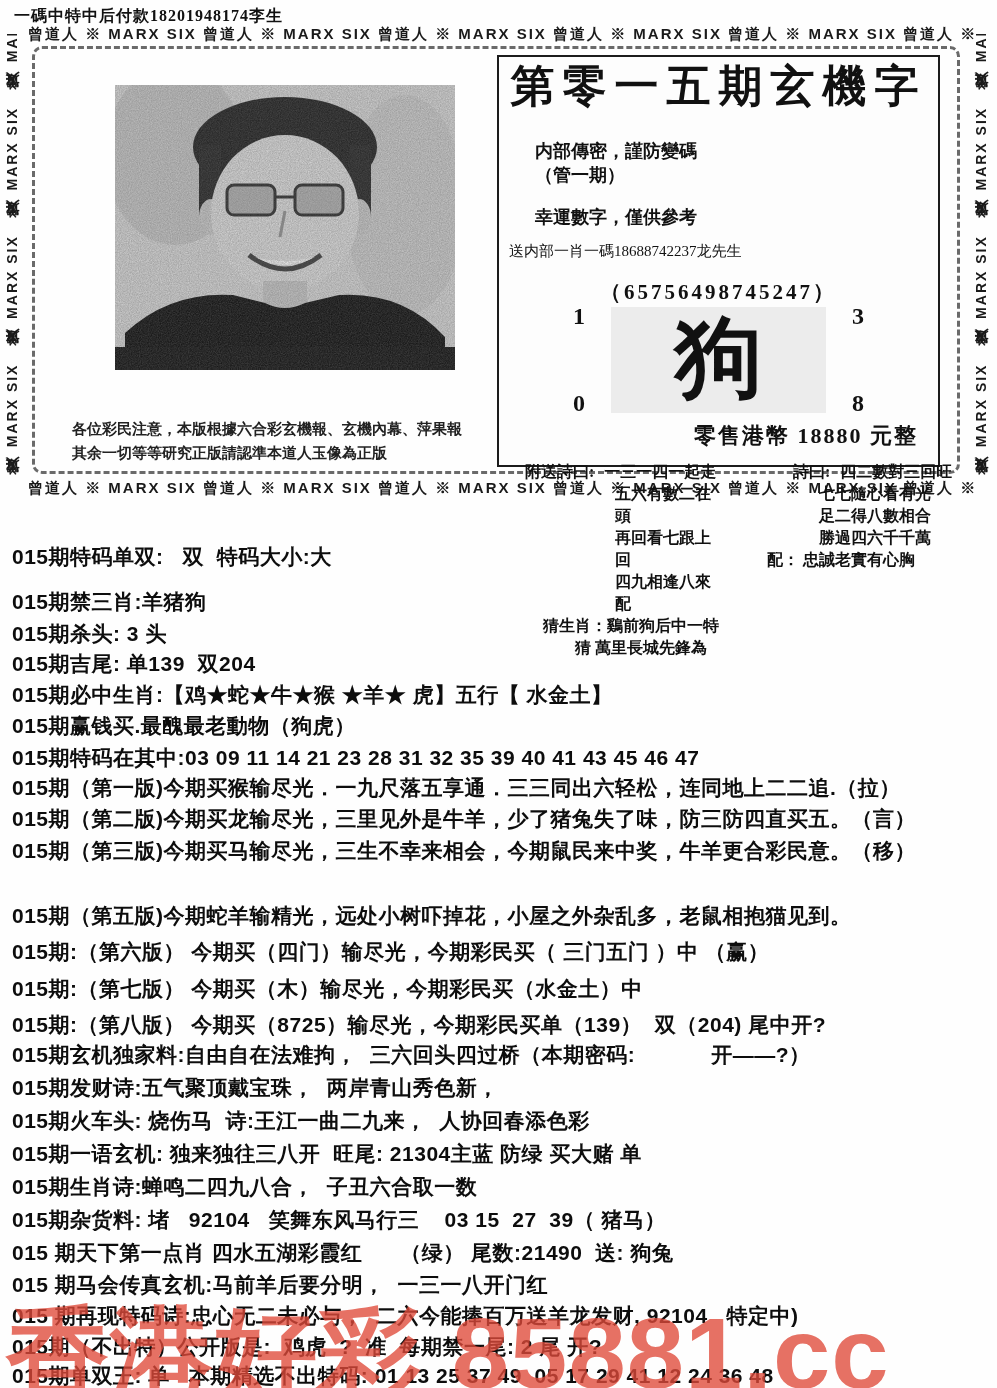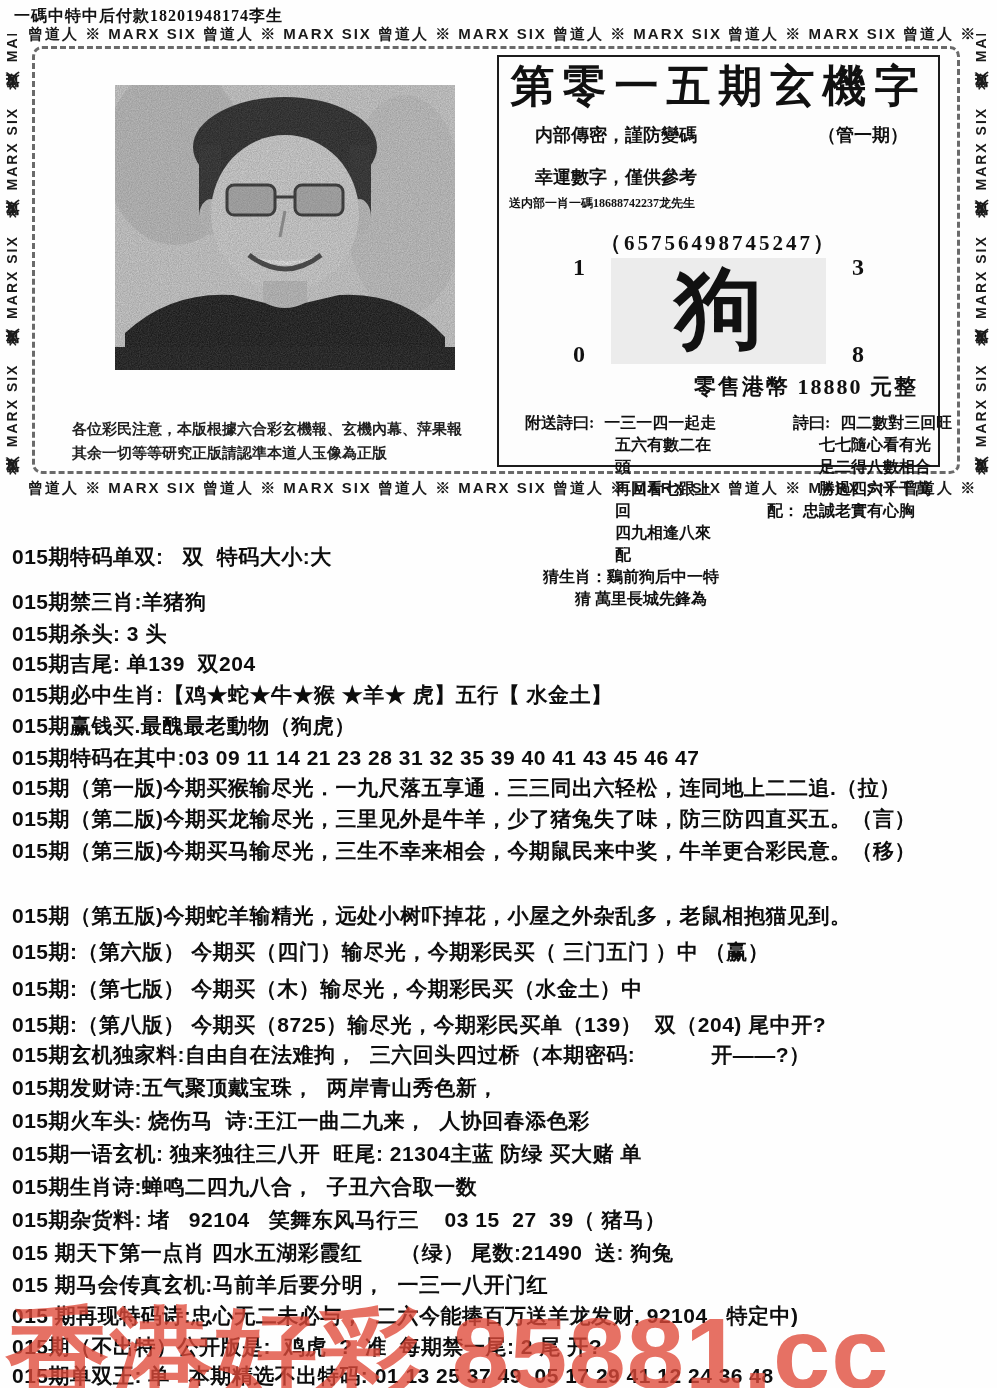--- a/index.html
+++ b/index.html
@@ -32,24 +32,24 @@
   .caption-note { position:absolute; left:72px; font-size:15px; font-weight:600;
                   font-family:"Liberation Serif", serif; white-space:nowrap; color:#222; }
   .note1 { top:420px; }
   .note2 { top:444px; }
 
   .panel { position:absolute; left:497px; top:55px; width:443px; height:412px;
            border:2px solid #1c1c1c; background:#fdfdfd; padding-top:4px; }
   .panel-title { text-align:center; font-size:44px; line-height:52px; font-weight:900;
                  font-family:"Liberation Serif", serif; letter-spacing:8px; white-space:nowrap; }
   .panel-row { display:flex; justify-content:space-between; padding:0 30px 0 36px;
-               margin-top:10px; font-size:18px; font-weight:700; font-family:"Liberation Serif", serif; }
+               margin-top:26px; font-size:18px; font-weight:700; font-family:"Liberation Serif", serif;flex-direction:column; }
   .panel-lucky { padding-left:36px; margin-top:18px; font-size:18px; font-weight:700;
                  font-family:"Liberation Serif", serif; }
-  .panel-hotline { padding-left:10px; margin-top:6px; font-size:12px; font-weight:700;
+  .panel-hotline { padding-left:10px; margin-top:13px; font-size:15px; font-weight:400;
                    font-family:"Liberation Serif", serif; }
   .panel-code { text-align:center; font-size:21px; font-weight:700; letter-spacing:3px;
                 font-family:"Liberation Serif", serif; line-height:22px;margin-top:20px; }
   .zodiac-block { position:relative; width:215px; height:106px; margin:4px auto 0;
                   background:#ececec; text-align:center; }
   .zodiac-char { font-size:88px; line-height:104px; font-weight:900;
                  font-family:"Liberation Serif", serif; }
   .corner { position:absolute; font-size:24px; font-weight:600; font-family:"Liberation Serif", serif; }
   .corner.tl { left:-38px; top:-4px; }
   .corner.tr { right:-38px; top:-4px; }

